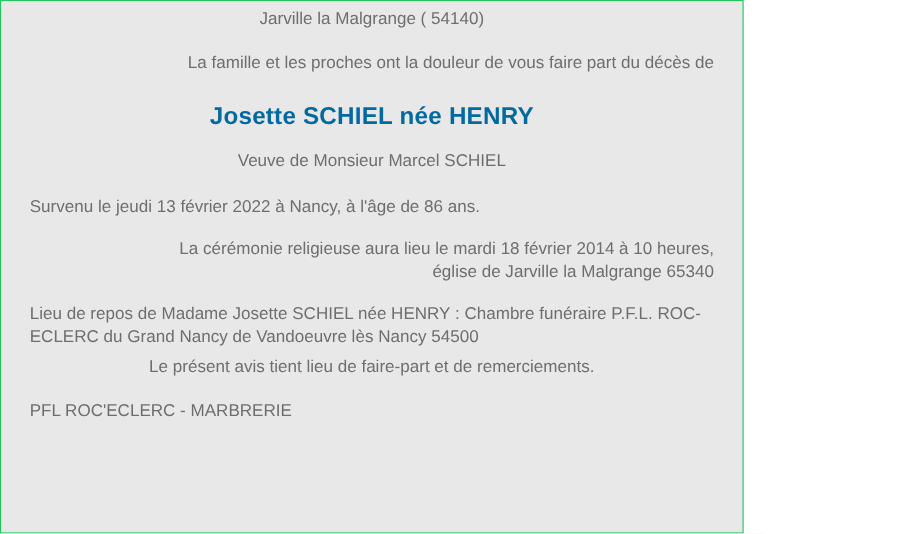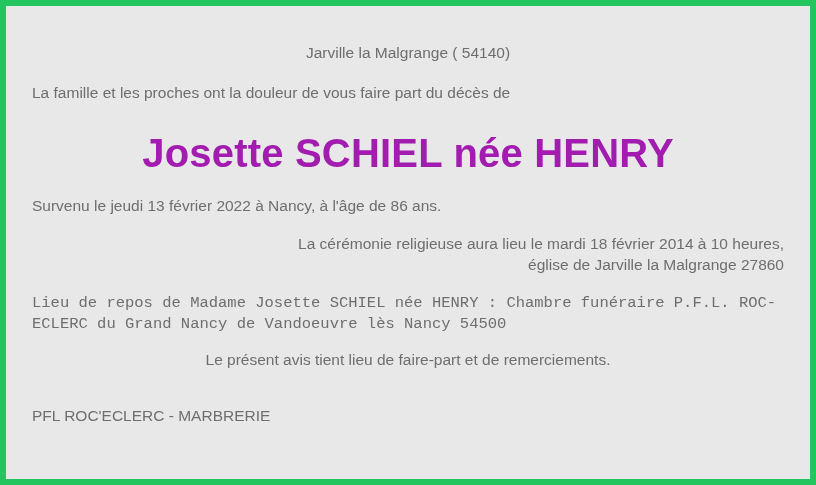--- a/index.html
+++ b/index.html
@@ -7,93 +7,95 @@
     padding: 0;
     background: #ffffff;
   }
   body {
     width: 816px;
     height: 485px;
     font-family: "Liberation Sans", sans-serif;
   }
   .notice-card {
     box-sizing: border-box;
-    width: 816px;
+    width: 676px;
     height: 485px;
     background: #e8e8e8;
-    border: 6px solid #22c55e;
-    padding: 36px 26px 0 26px;
+    border: 1px solid #22c55e;
+    padding: 6px 26px 0 26px;
     color: #6e6e6e;
   }
   .line {
     line-height: 1.35;
   }
   .center { text-align: center; }
   .left { text-align: left; }
 
   .loc-block {
     font-size: 15.5px;
     margin-bottom: 18px;
   }
   .loc-block div { padding: 1px 0; }
 
   .intro {
     font-size: 15.5px;
     margin-bottom: 22px;
+    text-align: right;
   }
   .madame {
     font-size: 18px;
     margin-bottom: 22px;
   }
   .deceased-name {
-    font-size: 40px;
+    font-size: 22px;
     font-weight: bold;
-    color: #a21caf;
+    color: #0369a1;
     margin-bottom: 16px;
     letter-spacing: 0.2px;
   }
   .spouse {
     font-size: 15.5px;
     margin-bottom: 22px;
   }
   .para {
     font-size: 15.5px;
     margin-bottom: 17px;
   }
   .para.two-line { margin-bottom: 17px; text-align: right; }
-  .para.wrap { margin-bottom: 16px; font-family: Liberation Mono, monospace; }
+  .para.wrap { margin-bottom: 6px; }
   .closing {
     font-size: 15.5px;
-    margin-bottom: 35px;
+    margin-bottom: 19px;
   }
   .company {
     font-size: 15.5px;
     margin-bottom: 20px;
   }
 </style>
 </head>
 <body>
 
 <div class="notice-card">
 
   <div class="loc-block center line">
     <div>Jarville la Malgrange ( 54140)</div>
   </div>
 
   <div class="intro left line">La famille et les proches ont la douleur de vous faire part du décès de</div>
 
 
   <div class="deceased-name center line">Josette SCHIEL née HENRY</div>
 
+  <div class="spouse center line">Veuve de Monsieur Marcel SCHIEL</div>
 
   <div class="para left line">Survenu le jeudi 13 février 2022 à Nancy, à l'âge de 86 ans.</div>
 
   <div class="para two-line left line">
     <div>La cérémonie religieuse aura lieu le mardi 18 février 2014 à 10 heures,</div>
-    <div>église de Jarville la Malgrange 27860</div>
+    <div>église de Jarville la Malgrange 65340</div>
   </div>
 
   <div class="para wrap left line">Lieu de repos de Madame Josette SCHIEL née HENRY : Chambre funéraire P.F.L. ROC-ECLERC du Grand Nancy de Vandoeuvre lès Nancy 54500</div>
 
   <div class="closing center line">Le présent avis tient lieu de faire-part et de remerciements.</div>
 
   <div class="company left line">PFL ROC'ECLERC - MARBRERIE</div>
 
 </div>
 

